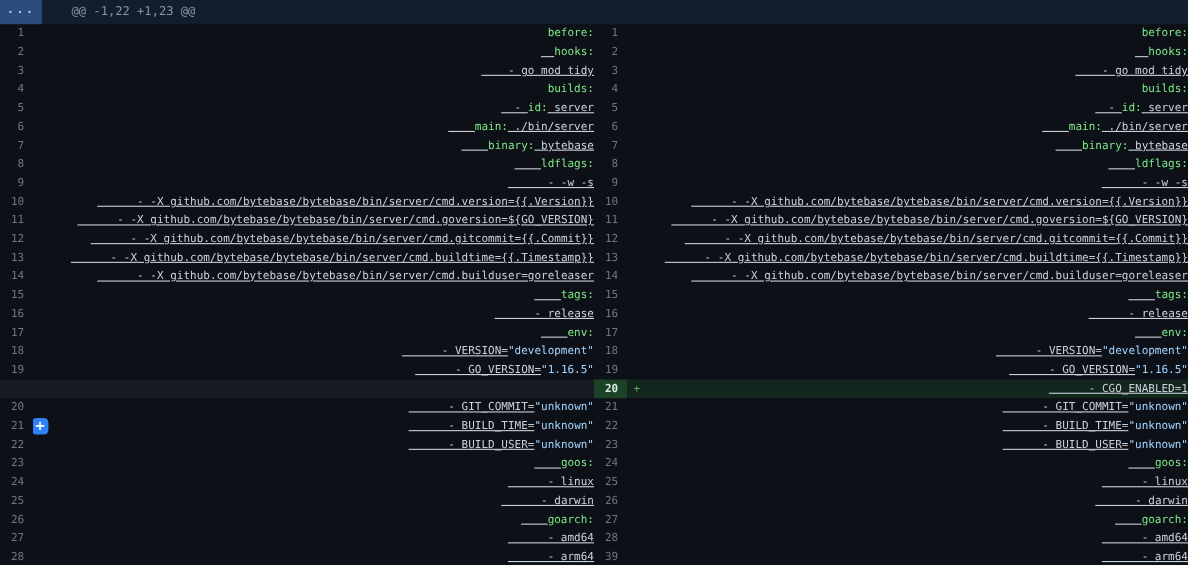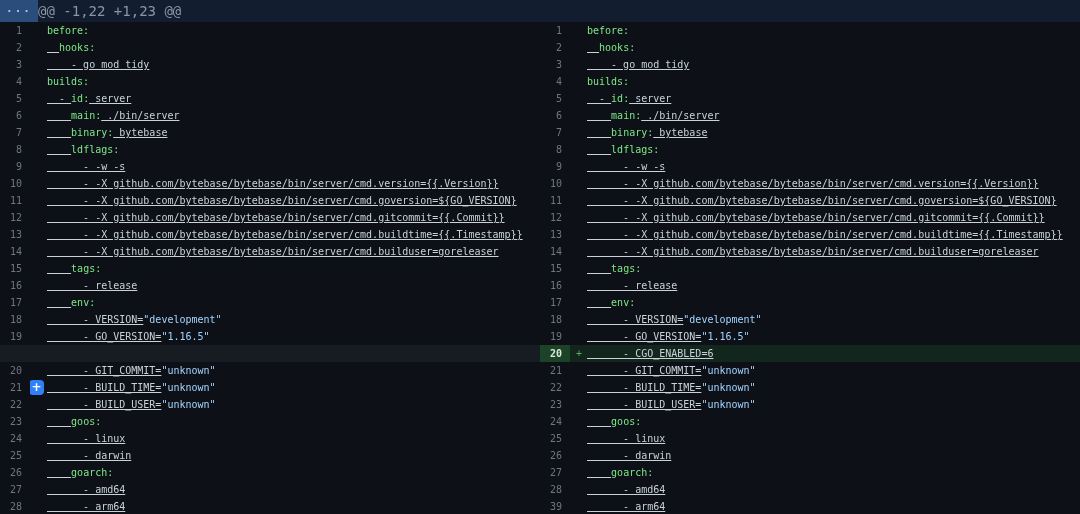--- a/index.html
+++ b/index.html
@@ -15,34 +15,34 @@
     display:flex;align-items:stretch;height:22px;width:1080px;
     background:#121d30;
   }
   .expand-btn{
     width:38px;flex:none;background:#2b4d7c;color:#a9c7f0;
     display:flex;align-items:center;justify-content:center;
     font-size:11px;font-weight:bold;letter-spacing:2px;line-height:10px;
     cursor:pointer;user-select:none;padding-bottom:5px;
   }
   .hunk-text{
-    color:#8b96a3;font-size:14px;line-height:22px;padding-left:0;
+    color:#8b96a3;font-size:11px;line-height:22px;padding-left:27px;
     white-space:pre;
   }
 
   
   .rows{width:1080px;}
   .row{display:flex;height:17px;line-height:17px;font-size:10px;}
   .num{
     flex:none;width:30px;box-sizing:border-box;text-align:right;
     padding-right:8px;color:#6e7681;cursor:pointer;user-select:none;
   }
   .code{
     flex:none;width:510px;box-sizing:border-box;padding-left:17px;
-    white-space:pre;overflow:hidden;position:relative;color:#c9d1d9;
+    white-space:pre;overflow:hidden;position:relative;color:#c9d1d9;text-align:right;
   }
   .t-key{color:#7ee787;}
   .t-plain{color:#c9d1d9;text-decoration:underline;}
   .t-str{color:#a3d3ff;}
 
   
   .add-num{background:#1c4328;color:#d8eadd;font-weight:bold;}
   .add-code{background:#12261e;}
   .marker{position:absolute;left:6px;top:0;color:#57ab5a;}
 
@@ -180,21 +180,21 @@
       <div class="row">
         <div class="num">19</div>
         <div class="code"><span class="t-plain">      - GO_VERSION=</span><span class="t-str">"1.16.5"</span></div>
         <div class="num">19</div>
         <div class="code"><span class="t-plain">      - GO_VERSION=</span><span class="t-str">"1.16.5"</span></div>
       </div>
       <div class="row">
         <div class="num gap"></div>
         <div class="code gap"></div>
         <div class="num add-num">20</div>
-        <div class="code add-code"><div class="marker" style="position: absolute;">+</div><span class="t-plain">      - CGO_ENABLED=6</span></div>
+        <div class="code add-code"><div class="marker" style="position: absolute;">+</div><span class="t-plain">      - CGO_ENABLED=1</span></div>
       </div>
       <div class="row">
         <div class="num">20</div>
         <div class="code"><span class="t-plain">      - GIT_COMMIT=</span><span class="t-str">"unknown"</span></div>
         <div class="num">21</div>
         <div class="code"><span class="t-plain">      - GIT_COMMIT=</span><span class="t-str">"unknown"</span></div>
       </div>
       <div class="row">
         <div class="num">21</div>
         <div class="code"><div class="comment-btn">+</div><span class="t-plain">      - BUILD_TIME=</span><span class="t-str">"unknown"</span></div>

